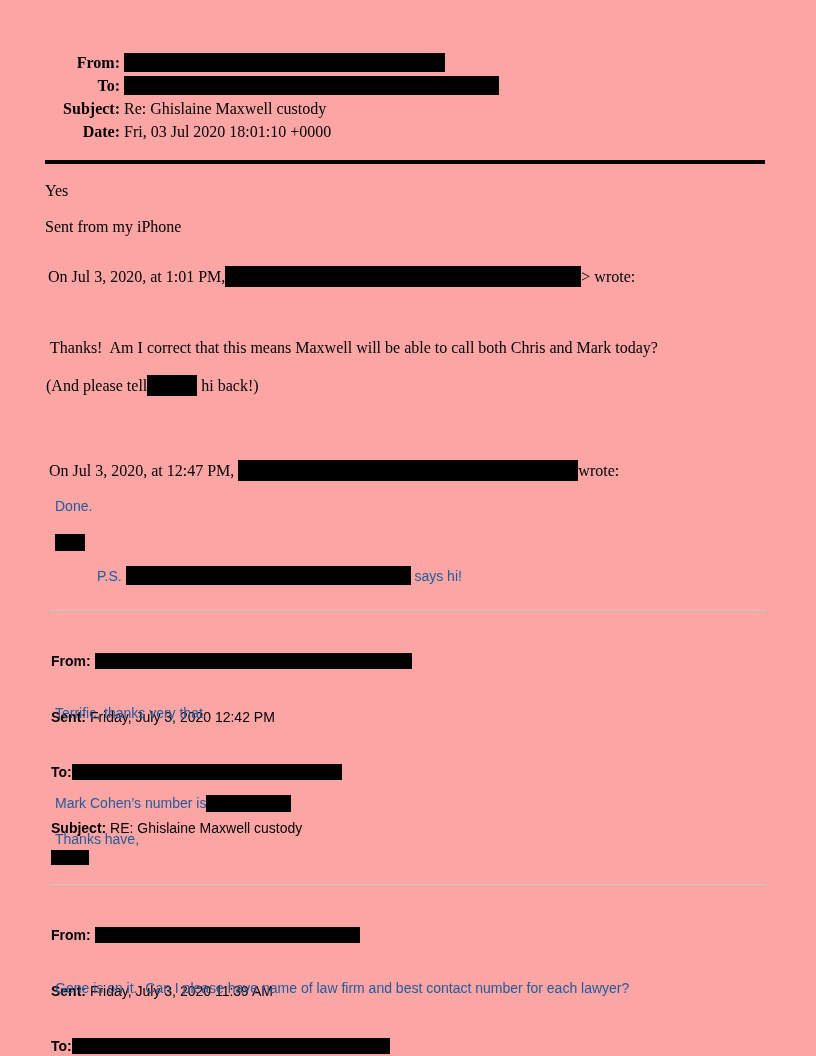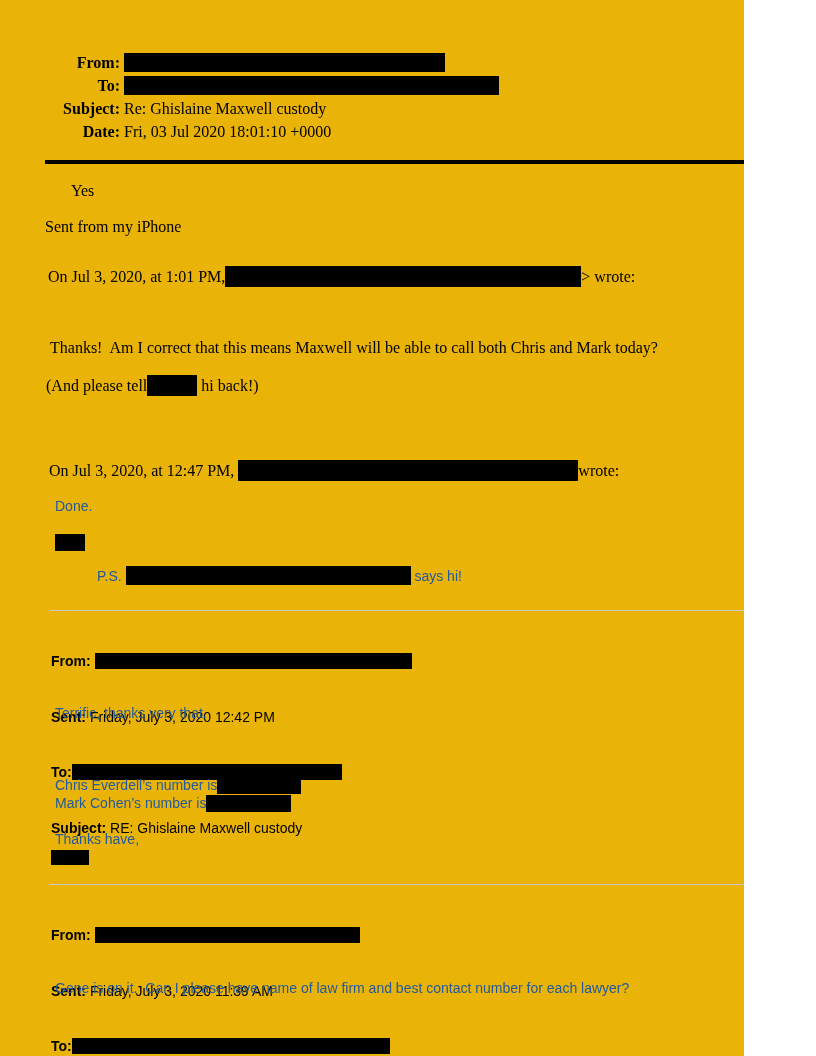--- a/index.html
+++ b/index.html
@@ -1,16 +1,16 @@
 <!DOCTYPE html>
 <html><head>
 <meta charset="utf-8">
 <style>
   html,body{margin:0;padding:0;background:#fff;}
-  .page{position:relative;width:744px;height:1056px;background:#eab308;overflow:hidden;
+  .page{position:relative;width:816px;height:1056px;background:#fca5a5;overflow:hidden;
         font-family:"Liberation Serif", serif;color:#000;}
   .abs{position:absolute;}
   .serif{font-family:"Liberation Serif", serif;font-size:16px;color:#000;white-space:pre-wrap;}
   .sans{font-family:"Liberation Sans", sans-serif;font-size:14px;white-space:pre-wrap;}
   .blue{color:#235A9B;}
   .b{font-weight:bold;}
   
   .hdr{display:grid;grid-template-columns:64px auto;column-gap:4px;
        font-family:"Liberation Serif", serif;font-size:16px;line-height:23px;}
   .hdr .lab{font-weight:bold;text-align:right;}
@@ -37,21 +37,21 @@
     <div class="lab">To:</div>
     <div class="val"><span class="bar bar-hdrtop" style="width:375px;"></span></div>
     <div class="lab">Subject:</div>
     <div class="val">Re: Ghislaine Maxwell custody</div>
     <div class="lab">Date:</div>
     <div class="val">Fri, 03 Jul 2020 18:01:10 +0000</div>
   </div>
 
   <div class="rule-thick abs" style="left:45px;top:160px;width:720px;"></div>
 
-  <div class="serif abs" style="left:45px;top:182px;margin-left:26px;">Yes</div>
+  <div class="serif abs" style="left:45px;top:182px;">Yes</div>
   <div class="serif abs" style="left:45px;top:218px;text-align:right;">Sent from my iPhone</div>
 
   <div class="serif abs" style="left:48px;top:266px;"><span>On Jul 3, 2020, at 1:01 PM,</span><span class="bar bar-serif" style="width:356px;"></span><span>&gt; wrote:</span></div>
 
   <div class="serif abs" style="left:50px;top:339px;width:740px;">Thanks!  Am I correct that this means Maxwell will be able to call both Chris and Mark today?</div>
 
   <div class="serif abs" style="left:46px;top:375px;"><span>(And please tell</span><span class="bar bar-serif" style="width:50px;"></span><span> hi back!)</span></div>
 
   <div class="serif abs" style="left:49px;top:427px;margin-top:33px;"><span>On Jul 3, 2020, at 12:47 PM, </span><span class="bar bar-serif" style="width:340px;"></span><span>wrote:</span></div>
 
@@ -62,21 +62,20 @@
   <div class="rule-thin abs" style="left:50px;top:610px;width:716px;"></div>
 
   <div class="sans abs hline" style="left:51px;top:615px;">
     <div class="hline"><span class="b">From:</span><span> </span><span class="bar bar-sans" style="width:317px;"></span></div>
     <div class="hline"><span class="b">Sent:</span><span> Friday, July 3, 2020 12:42 PM</span></div>
     <div class="hline"><span class="b">To:</span><span class="bar bar-sans" style="width:270px;"></span></div>
     <div class="hline"><span class="b">Subject:</span><span> RE: Ghislaine Maxwell custody</span></div>
   </div>
 
   <div class="sans blue abs" style="left:55px;top:705px;">Terrific, thanks very that.</div>
-  <div class="sans blue abs" style="left:55px;top:777px;"><span>Chris Everdell’s number is</span><span class="bar bar-sans-sm" style="width:84px;"></span></div>
   <div class="sans blue abs" style="left:55px;top:795px;"><span>Mark Cohen’s number is</span><span class="bar bar-sans-sm" style="width:85px;"></span></div>
   <div class="sans blue abs" style="left:55px;top:831px;">Thanks have,</div>
   <div class="bar-block abs" style="left:51px;top:850px;width:38px;height:15px;"></div>
 
   <div class="rule-thin abs" style="left:50px;top:884px;width:716px;"></div>
 
   <div class="sans abs hline" style="left:51px;top:889px;">
     <div class="hline"><span class="b">From:</span><span> </span><span class="bar bar-sans" style="width:265px;"></span></div>
     <div class="hline"><span class="b">Sent:</span><span> Friday, July 3, 2020 11:39 AM</span></div>
     <div class="hline"><span class="b">To:</span><span class="bar bar-sans" style="width:318px;"></span></div>

